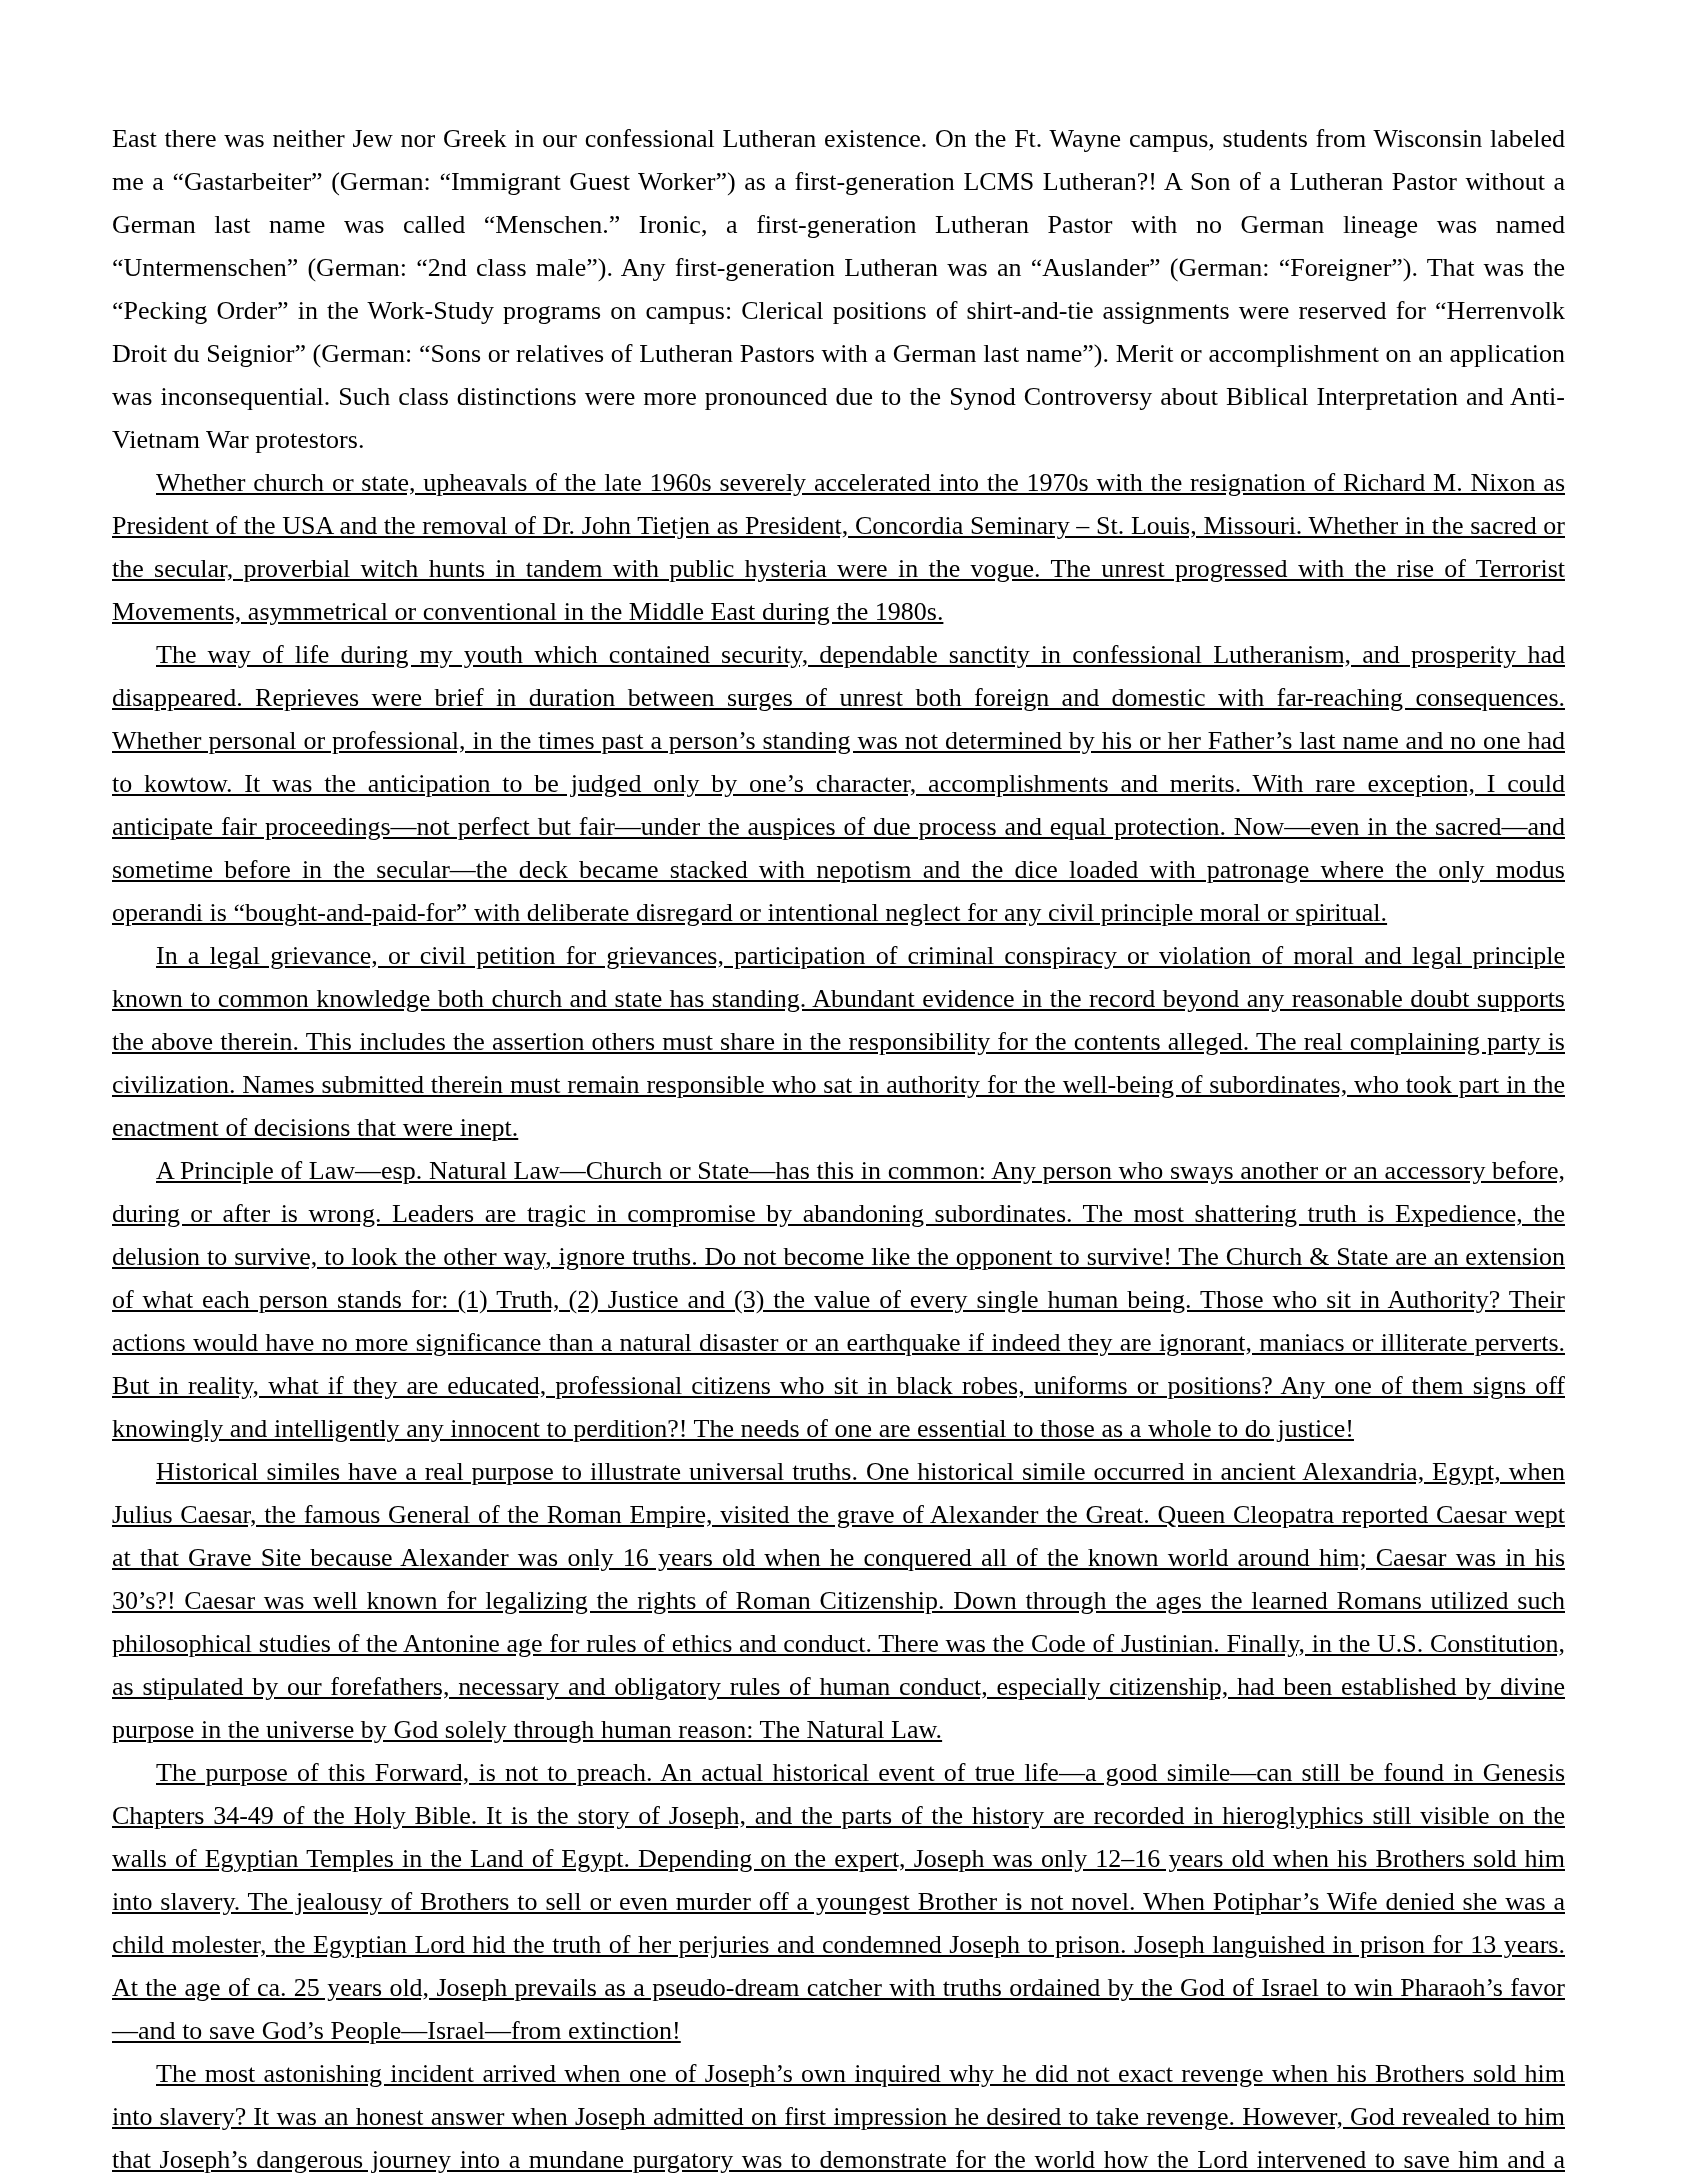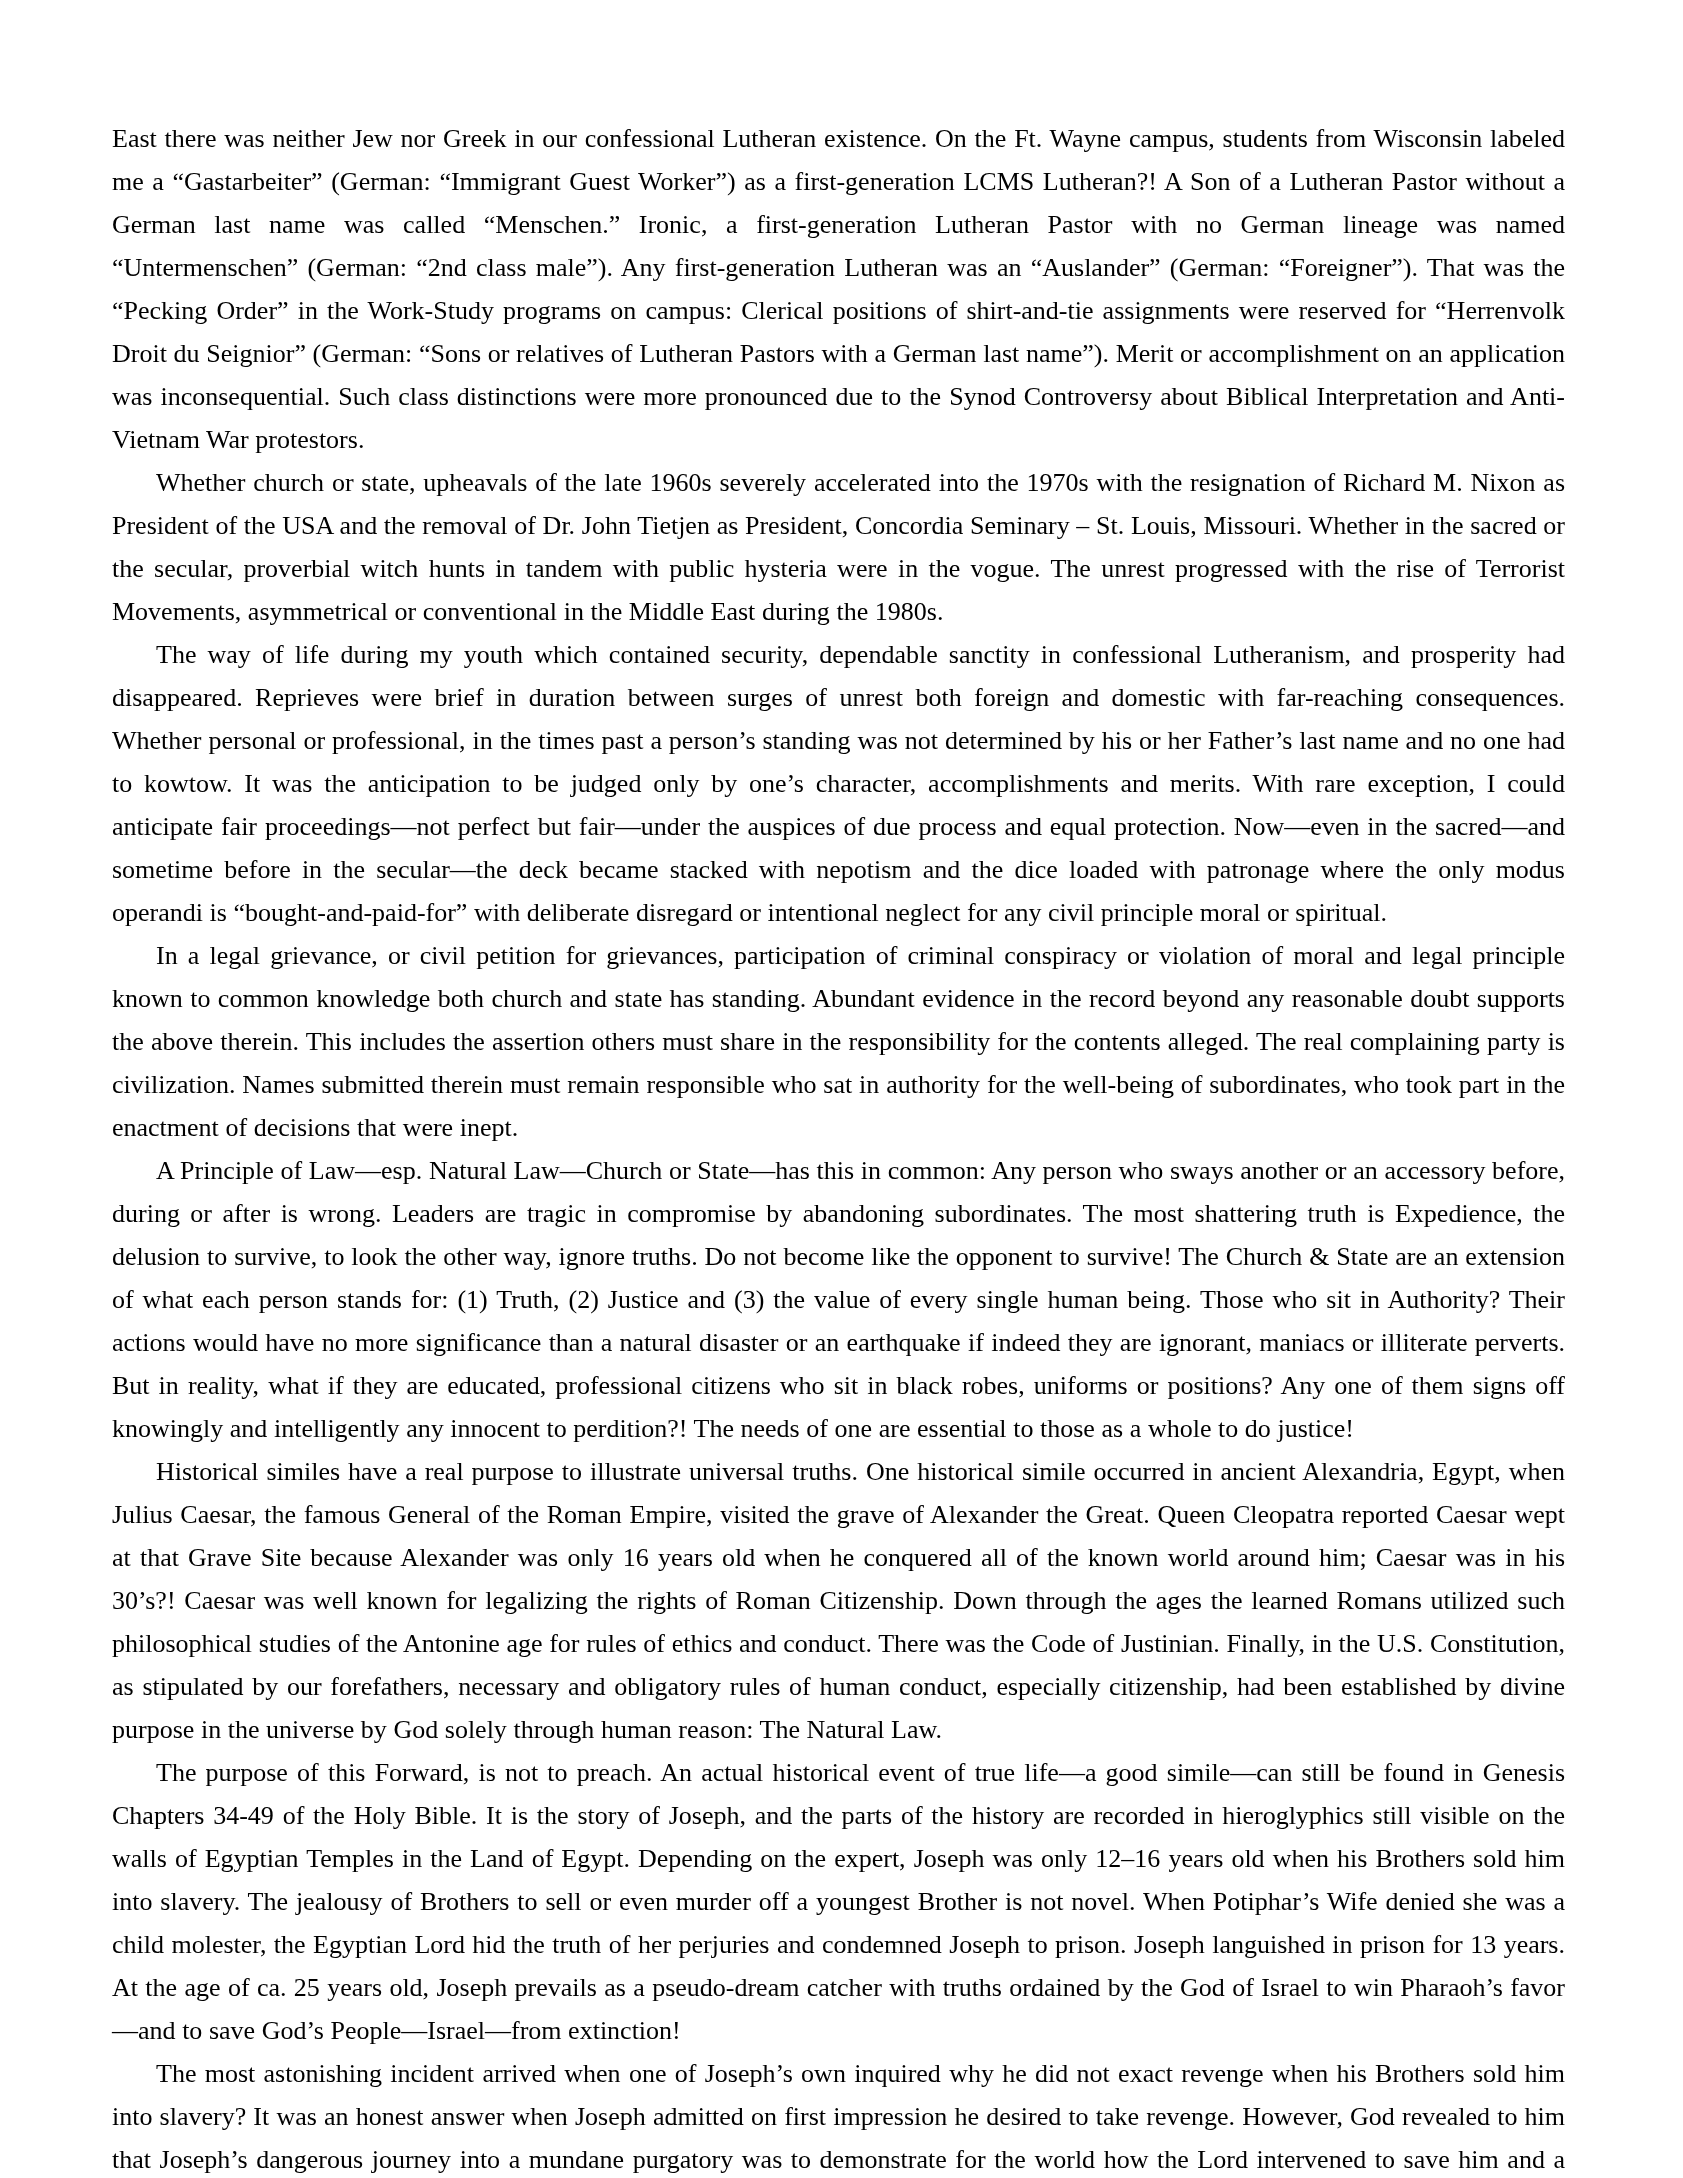--- a/index.html
+++ b/index.html
@@ -35,20 +35,21 @@
     line-height: 43px;
     text-align: justify;
     text-justify: inter-word;
     text-indent: 0;
     -webkit-hyphens: none;
     hyphens: none;
     word-spacing: 0.1px;
   }
   p.body-para.indented {
     text-indent: 44px;
+    text-decoration: underline;
   }
 </style>
 </head>
 <body>
 
 <div class="page">
   <div class="text-block">
 
     <p class="body-para">East there was neither Jew nor Greek in our confessional Lutheran existence. On the Ft. Wayne campus, students from Wisconsin labeled me a “Gastarbeiter” (German: “Immigrant Guest Worker”) as a first-generation LCMS Lutheran?! A Son of a Lutheran Pastor without a German last name was called “Menschen.” Ironic, a first-generation Lutheran Pastor with no German lineage was named “Untermenschen” (German: “2nd class male”). Any first-generation Lutheran was an “Auslander” (German: “Foreigner”). That was the “Pecking Order” in the Work-Study programs on campus: Clerical positions of shirt-and-tie assignments were reserved for “Herrenvolk Droit du Seignior” (German: “Sons or relatives of Lutheran Pastors with a German last name”). Merit or accomplishment on an application was inconsequential. Such class distinctions were more pronounced due to the Synod Controversy about Biblical Interpretation and Anti-Vietnam War protestors.</p>
 

